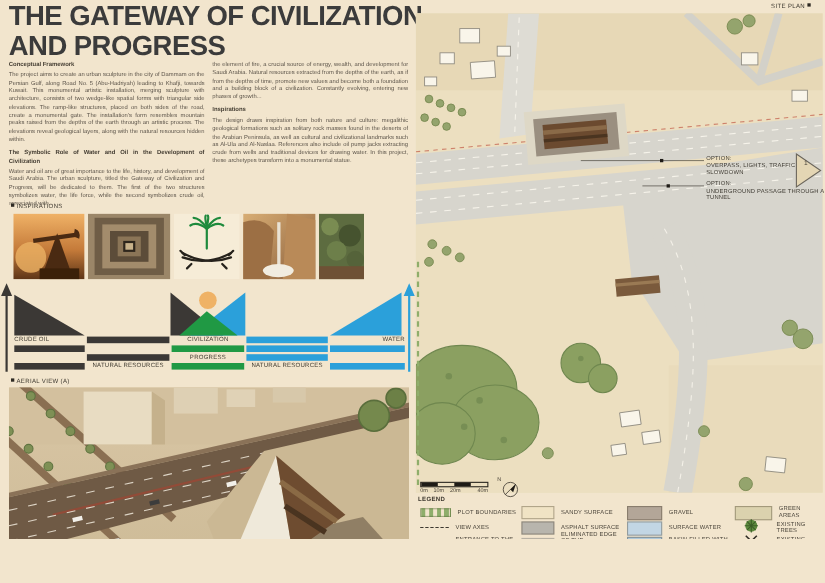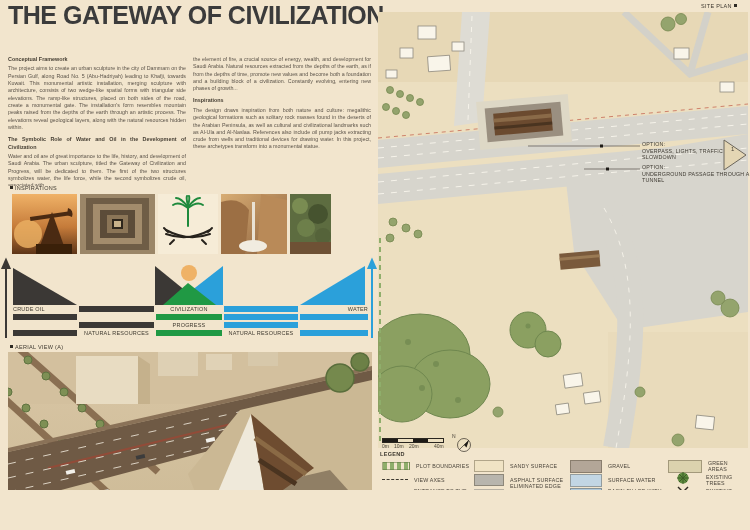--- a/index.html
+++ b/index.html
@@ -67,20 +67,21 @@
   .logo i{display:block;border:0.7px solid #2a261f;background:#f2e5cd;}
   .logo i.f{background:#1e1b16;}
 </style>
 </head>
 <body>
 
 <div class="board">
 
   <div class="title">
     <div>THE GATEWAY OF CIVILIZATION</div>
+    <div>AND PROGRESS</div>
   </div>
 
   <div class="tcol a">
     <h4>Conceptual Framework</h4>
     <p>The project aims to create an urban sculpture in the city of Dammam on the Persian Gulf, along Road No. 5 (Abu-Hadriyah) leading to Khafji, towards Kuwait. This monumental artistic installation, merging sculpture with architecture, consists of two wedge-like spatial forms with triangular side elevations. The ramp-like structures, placed on both sides of the road, create a monumental gate. The installation's form resembles mountain peaks raised from the depths of the earth through an artistic process. The elevations reveal geological layers, along with the natural resources hidden within.</p>
     <h4>The Symbolic Role of Water and Oil in the Development of Civilization</h4>
     <p>Water and oil are of great importance to the life, history, and development of Saudi Arabia. The urban sculpture, titled the Gateway of Civilization and Progress, will be dedicated to them. The first of the two structures symbolizes water, the life force, while the second symbolizes crude oil, associated with</p>
   </div>
   <div class="tcol b">
     <p>the element of fire, a crucial source of energy, wealth, and development for Saudi Arabia. Natural resources extracted from the depths of the earth, as if from the depths of time, promote new values and become both a foundation and a building block of a civilization. Constantly evolving, entering new phases of growth...</p>

